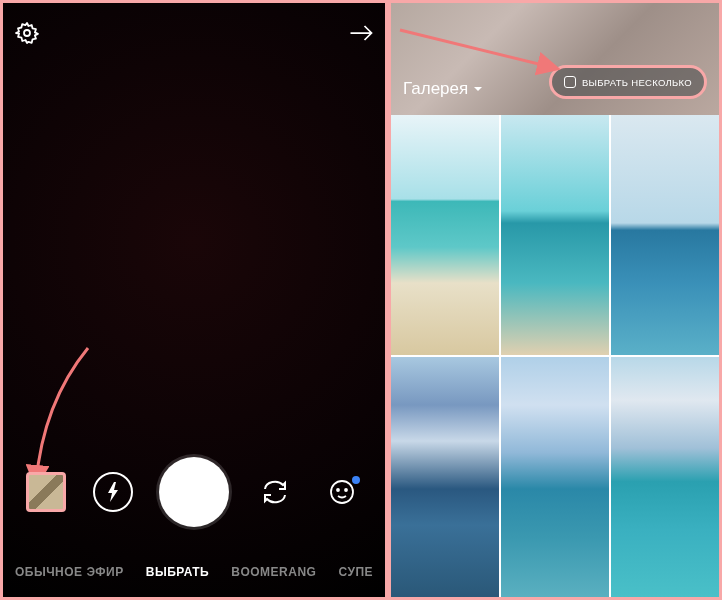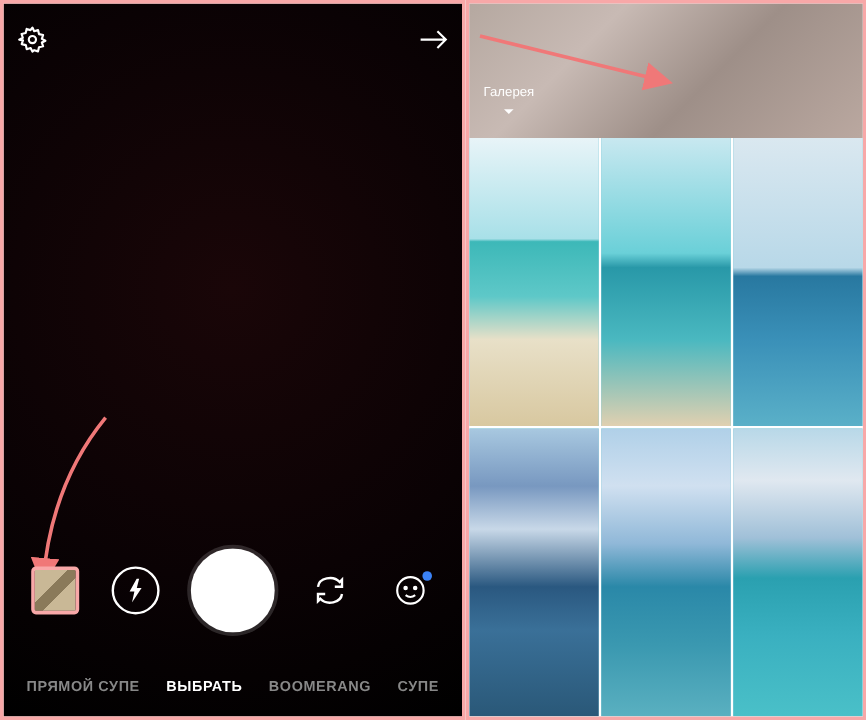--- a/index.html
+++ b/index.html
@@ -116,25 +116,24 @@
     height: 112px;
     background: linear-gradient(135deg, #b5a8a0 0%, #c8bab4 30%, #9e8f88 60%, #baa8a0 100%);
     display: flex;
     align-items: flex-end;
     padding: 0 12px 16px 12px;
     justify-content: space-between;
     position: relative;
   }
   .gallery-title {
     color: #fff;
-    font-size: 11px;
+    font-size: 17px;
     display: flex;
     align-items: center;
     gap: 4px;
-    flex-direction: column;
   }
   .select-multi {
     background: rgba(80,80,80,0.6);
     color: #fff;
     border-radius: 18px;
     padding: 8px 12px;
     font-size: 9.5px;
     font-weight: 500;
     letter-spacing: 0.3px;
     display: flex;
@@ -226,34 +225,38 @@
         <circle cx="14" cy="14" r="11"></circle>
           <circle cx="10" cy="12" r="1" fill="#fff"></circle>
           <circle cx="18" cy="12" r="1" fill="#fff"></circle>
         <path d="M10 18q4 3 8 0"></path>
       </svg>
       <div class="face-dot"></div>
     </div>
   </div>
 
   <div class="mode-strip">
-    <span class="mode-item">ПРЯМОЙ СУПЕ</span>
+    <span class="mode-item">ОБЫЧНОЕ ЭФИР</span>
     <span class="mode-item active">ВЫБРАТЬ</span>
     <span class="mode-item">BOOMERANG</span>
     <span class="mode-item">СУПЕ</span>
   </div>
 </div>
 
 <div class="panel right-panel">
   <div class="gallery-header">
     <div class="gallery-title">
       <span>Галерея</span>
       <svg width="12" height="12" viewBox="0 0 12 12">
           <path d="M2 4l4 4 4-4z" fill="#fff"></path>
         </svg>
+    </div>
+    <div class="select-multi">
+      <span class="select-multi-check"></span>
+      <span>ВЫБРАТЬ НЕСКОЛЬКО</span>
     </div>
   </div>
   <div class="gallery-grid">
     <div class="thumb sky-a"></div>
     <div class="thumb sky-b"></div>
     <div class="thumb sky-c"></div>
     <div class="thumb sky-d"></div>
     <div class="thumb sky-e"></div>
     <div class="thumb sky-f"></div>
   </div>

